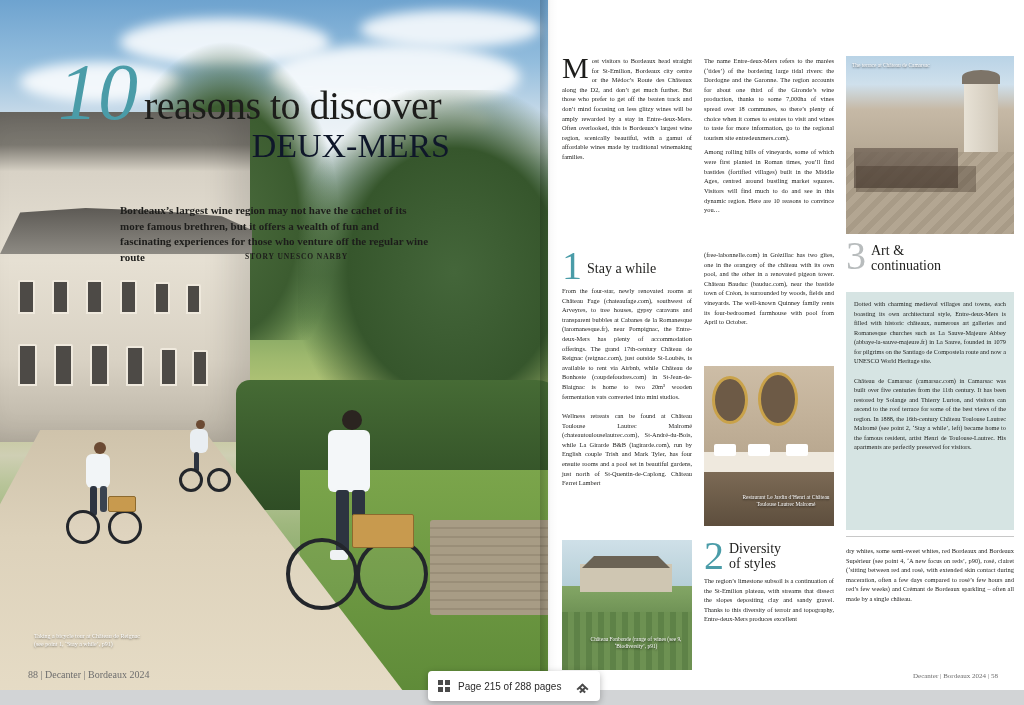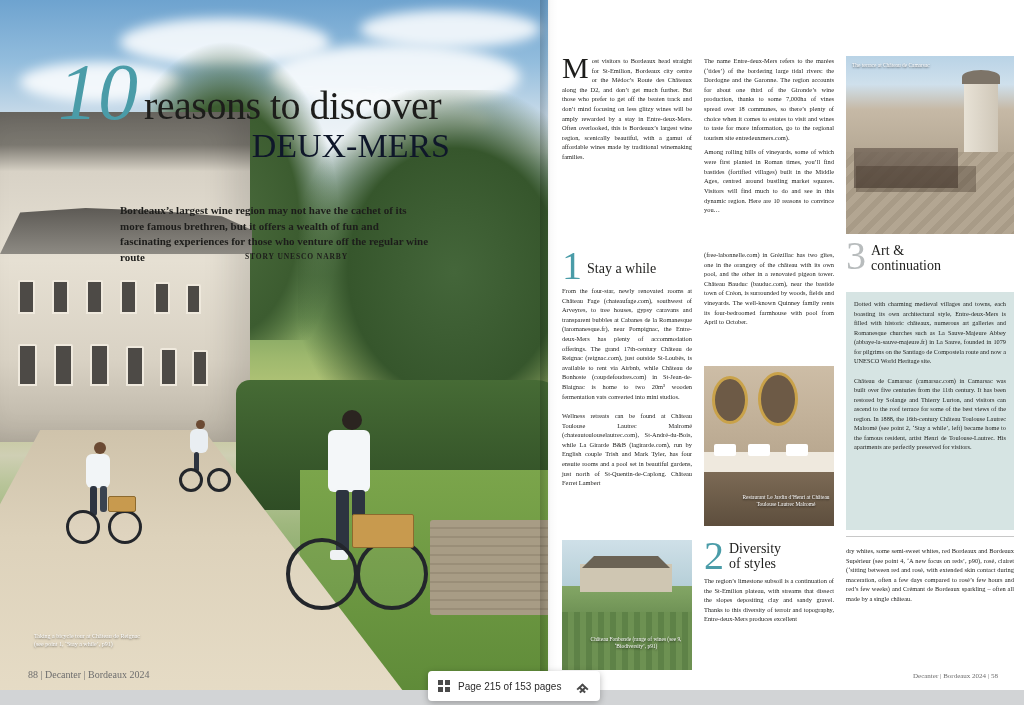--- a/index.html
+++ b/index.html
@@ -410,17 +410,17 @@
     <div class="folio-right">Decanter | Bordeaux 2024 | 58</div>
   </div>
 
   <div class="toolbar">
     <span class="grid-icon">
         <i></i>
         <i></i>
         <i></i>
         <i></i>
       </span>
-    <span class="toolbar-label">Page 215 of 153 pages</span>
+    <span class="toolbar-label">Page 215 of 288 pages</span>
     <span class="chev double"></span>
   </div>
 
 </div>
 
 </body></html>

